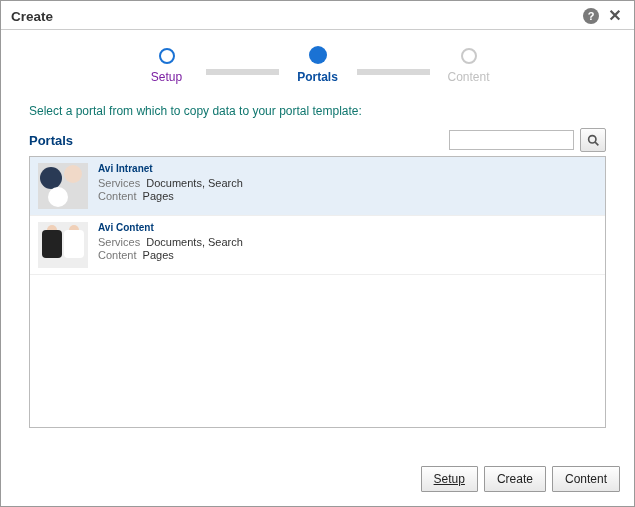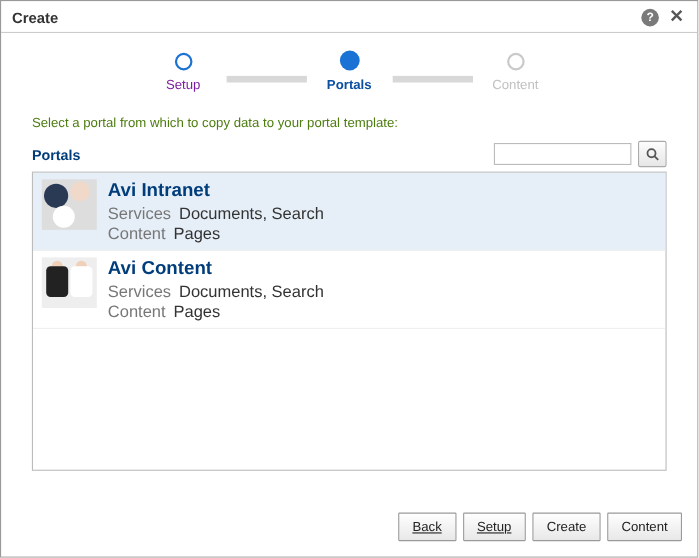--- a/index.html
+++ b/index.html
@@ -15,42 +15,42 @@
 .connector{width:73px;height:6px;background:#d8d8d8;margin:0 -6px;position:relative;top:-9px}
 .circle{width:16px;height:16px;border-radius:50%;box-sizing:border-box}
 .circle.done{border:2px solid #1a72d4;background:#fff}
 .circle.active{width:18px;height:18px;background:#1a72d4}
 .circle.pending{border:2px solid #c9c9c9;background:#fff}
 .step-label{margin-top:6px;font-size:12px}
 .step-label.setup{color:#7b1fa2}
 .step-label.active{color:#0a4fa0;font-weight:bold}
 .step-label.pending{color:#c0c0c0}
 .content{padding:6px 28px 0 28px}
-.instruction{font-size:12px;color:#4d7c0f;margin:6px 0 10px 0}
+.instruction{font-size:12px;color:#0f766e;margin:6px 0 10px 0}
 .portals-header{display:flex;align-items:center;margin-bottom:4px}
 .portals-title{color:#003d7a;font-weight:bold;font-size:13px;flex:1}
 .search-input{width:125px;height:20px;border:1px solid #bbb;padding:0 4px;font-size:12px;box-sizing:border-box}
 .search-btn{width:24px;height:22px;margin-left:6px;border:1px solid #aaa;background:linear-gradient(#fdfdfd,#e6e6e6);border-radius:2px;display:flex;align-items:center;justify-content:center;cursor:pointer}
 .search-btn svg{width:13px;height:13px;stroke:#555;fill:none;stroke-width:2}
 .list-box{border:1px solid #bbb;height:270px;overflow-y:scroll;background:#fff}
 .portal-item{display:flex;padding:6px 8px;border-bottom:1px solid #eee}
 .portal-item.selected{background:#e6eff8}
 .thumb{width:50px;height:46px;flex-shrink:0;margin-right:10px;background:#ddd;position:relative;overflow:hidden}
 .thumb .p{position:absolute;border-radius:50%}
 .thumb1 .p1{width:22px;height:22px;background:#2a3a55;top:4px;left:2px}
 .thumb1 .p2{width:18px;height:18px;background:#f0d9c8;top:2px;left:26px}
 .thumb1 .p3{width:20px;height:20px;background:#fff;top:24px;left:10px}
 .thumb2{background:#eee}
 .thumb2 .p1{width:20px;height:28px;background:#222;top:8px;left:4px;border-radius:4px}
 .thumb2 .p2{width:20px;height:28px;background:#fff;top:8px;left:26px;border-radius:4px}
 .thumb2 .h1{width:10px;height:10px;background:#f0d0b8;top:3px;left:9px}
 .thumb2 .h2{width:10px;height:10px;background:#f0d0b8;top:3px;left:31px}
 .portal-meta{flex:1}
-.portal-name{color:#003d7a;font-weight:bold;font-size:17px;margin-bottom:3px}
-.meta-row{font-size:15px;color:#333;margin-top:1px}
+.portal-name{color:#003d7a;font-weight:bold;font-size:10px;margin-bottom:3px}
+.meta-row{font-size:11px;color:#333;margin-top:1px}
 .meta-row .lbl{color:#777;margin-right:3px}
 .footer{position:absolute;bottom:0;left:0;right:0;padding:10px 14px 14px 0;display:flex;justify-content:flex-end;gap:6px}
 .btn{border:1px solid #9a9a9a;background:linear-gradient(#fefefe,#e8e8e8);padding:5px 12px;font-size:12px;cursor:pointer;border-radius:1px;color:#222}
 .btn.u{text-decoration:underline}
 </style>
 </head>
 <body>
 
 <div class="dialog">
 
@@ -131,19 +131,18 @@
           <div class="meta-row">
             <span class="lbl">Content</span>
             <span>Pages</span>
           </div>
         </div>
       </div>
     </div>
   </div>
 
   <div class="footer">
-    <button class="btn u">Back</button>
     <button class="btn u">Setup</button>
     <button class="btn">Create</button>
     <button class="btn">Content</button>
   </div>
 
 </div>
 
 </body></html>

